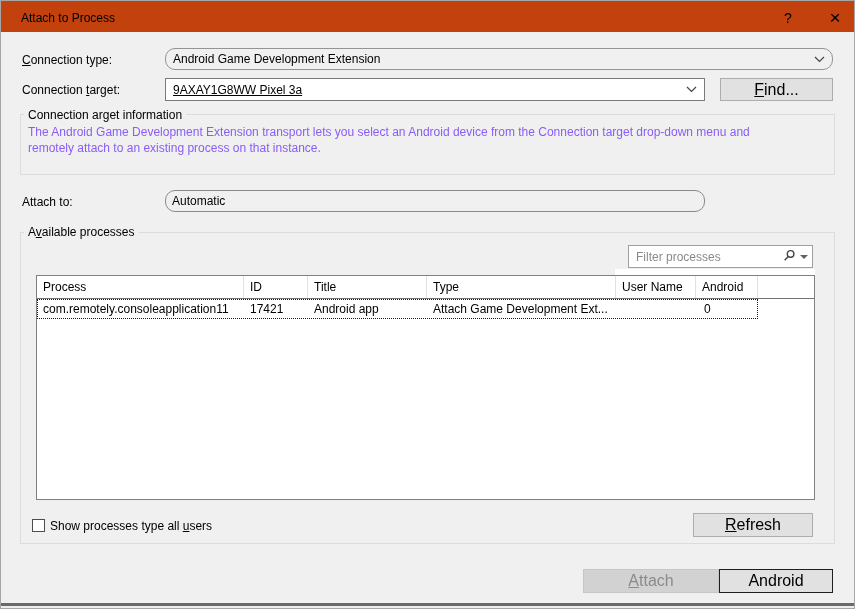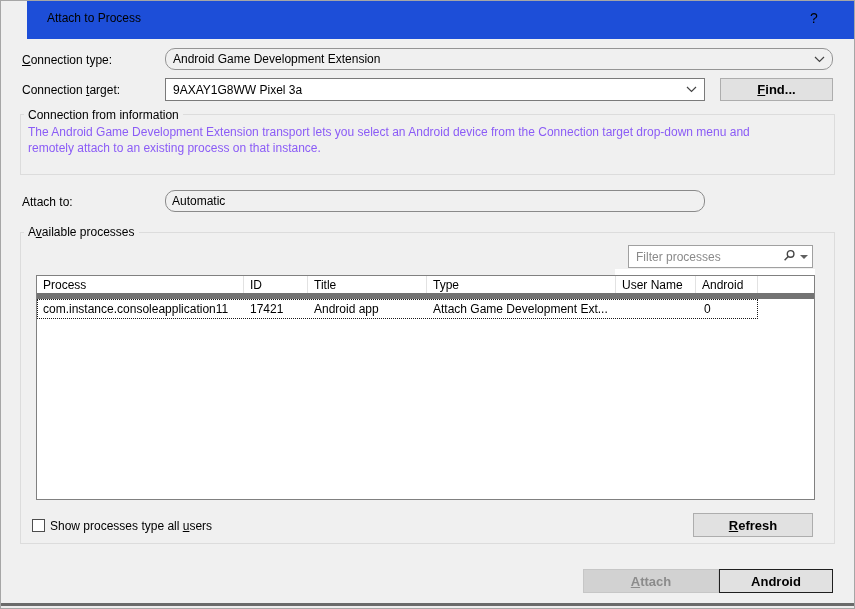--- a/index.html
+++ b/index.html
@@ -12,23 +12,22 @@
     background: #f0f0f0;
     overflow: hidden;
   }
   .dialog-frame {
     position: absolute; inset: 0;
     border: 1px solid #a6a6a6;
     pointer-events: none;
   }
   
   .titlebar {
-    position: absolute; left: 1px; top: 1px; right: 1px; height: 38px;
-    background: #1d4ed8;
-    margin-left: 26px;
+    position: absolute; left: 1px; top: 1px; right: 1px; height: 31px;
+    background: #c2410c;
   }
   .title { position: absolute; left: 20px; top: 10px; }
   .cap-btn {
     position: absolute; top: 0; height: 34px; width: 38px;
     display: flex; align-items: center; justify-content: center;
     cursor: default;
   }
   .help-btn  { left: 768px; font-size: 14px; }
   .close-btn { left: 815px; font-size: 19px; font-weight: 300; }
   
@@ -44,21 +43,21 @@
   }
   .combo .val { flex: 1; overflow: hidden; }
   .combo-gray { background: #f0f0f0; border-radius: 10px; }
   .combo-white { background: #ffffff; }
   .chev { flex: 0 0 auto; margin-left: 6px; display: flex; align-items: center; }
   
   .btn {
     position: absolute;
     display: flex; align-items: center; justify-content: center;
     background: #e1e1e1; border: 1px solid #adadad;
-    font-size: 13px; cursor: default; font-weight: bold;
+    font-size: 16px; cursor: default;
   }
   .btn-default { border-color: #1f1f1f; }
   .btn-disabled { background: #d2d2d2; border-color: #c6c6c6; color: #8b8b8b; }
   
   .groupbox { position: absolute; border: 1px solid #dcdcdc; }
   .legend {
     position: absolute; background: #f0f0f0; padding: 0 4px;
     white-space: nowrap;
   }
   .info-text { position: absolute; line-height: 16px; color: #8b5cf6; }
@@ -78,21 +77,21 @@
   .tri-down {
     width: 0; height: 0;
     border-left: 4px solid transparent; border-right: 4px solid transparent;
     border-top: 4px solid #606060;
   }
   
   .ptable {
     position: absolute; left: 36px; top: 275px; width: 779px; height: 225px;
     background: #ffffff; border: 1px solid #808080;
   }
-  .thead { display: flex; height: 23px; border-bottom: 6px solid #737373; }
+  .thead { display: flex; height: 23px; border-bottom: 1px solid #737373; }
   .th {
     display: flex; align-items: center; padding-left: 6px;
     border-right: 1px solid #e2e2e2; white-space: nowrap; overflow: hidden;
   }
   .th:last-child { border-right: none; }
   .c0 { width: 207px; } .c1 { width: 64px; } .c2 { width: 119px; }
   .c3 { width: 189px; } .c4 { width: 80px; } .c5 { width: 62px; }
   .cfill { flex: 1; }
   .trow {
     display: flex; height: 20px; width: 721px; align-items: center;
@@ -127,34 +126,34 @@
 <div class="combo combo-gray" style="left:165px; top:48px; width:668px;">
   <span class="val">Android Game Development Extension</span>
   <span class="chev">
     <svg width="11" height="7" viewBox="0 0 11 7">
         <path d="M1 1 L5.5 5.5 L10 1" stroke="#444" stroke-width="1.2" fill="none"></path>
       </svg>
   </span>
 </div>
 
 <div class="lbl" style="left:22px; top:83px;"><span>Connection </span><span class="ak">t</span><span>arget:</span></div>
-<div class="combo combo-white" style="left:165px; top:78px; width:540px; height:23px; border-color:#7a7a7a;">
+<div class="combo combo-white" style="left:165px; top:78px; width:540px; height:23px; border-color:#7a7a7a;text-decoration:underline;">
   <span class="val">9AXAY1G8WW Pixel 3a</span>
   <span class="chev">
     <svg width="11" height="7" viewBox="0 0 11 7">
         <path d="M1 1 L5.5 5.5 L10 1" stroke="#444" stroke-width="1.2" fill="none"></path>
       </svg>
   </span>
 </div>
 <div class="btn" style="left:720px; top:78px; width:113px; height:23px;">
   <span><span class="ak">F</span><span>ind...</span></span>
 </div>
 
 <div class="groupbox" style="left:20px; top:114px; width:815px; height:61px;"></div>
-<div class="legend" style="left:24px; top:108px;">Connection from information</div>
+<div class="legend" style="left:24px; top:108px;">Connection arget information</div>
 <div class="info-text" style="left:28px; top:124px; width:748px;">The Android Game Development Extension transport lets you select an Android device from the Connection target drop-down menu and remotely attach to an existing process on that instance.</div>
 
 <div class="lbl" style="left:22px; top:195px;">Attach to:</div>
 <div class="field combo-gray" style="left:165px; top:190px; width:540px; height:22px; border-color:#8a8a8a; padding-left:6px;">
   <span>Automatic</span>
 </div>
 
 <div class="groupbox" style="left:20px; top:232px; width:815px; height:312px;"></div>
 <div class="legend" style="left:24px; top:225px;"><span>A</span><span class="ak">v</span><span>ailable processes</span></div>
 
@@ -177,21 +176,21 @@
   <div class="thead">
     <div class="th c0">Process</div>
     <div class="th c1">ID</div>
     <div class="th c2">Title</div>
     <div class="th c3">Type</div>
     <div class="th c4">User Name</div>
     <div class="th c5">Android</div>
     <div class="th cfill"></div>
   </div>
   <div class="trow">
-    <div class="td c0">com.instance.consoleapplication11</div>
+    <div class="td c0">com.remotely.consoleapplication11</div>
     <div class="td c1">17421</div>
     <div class="td c2">Android app</div>
     <div class="td c3">Attach Game Development Ext...</div>
     <div class="td c4"></div>
     <div class="td c5" style="padding-left:8px;">0</div>
   </div>
 </div>
 
 <div class="checkbox"></div>
 <div class="lbl" style="left:50px; top:519px;"><span>Show processes type all </span><span class="ak">u</span><span>sers</span></div>

